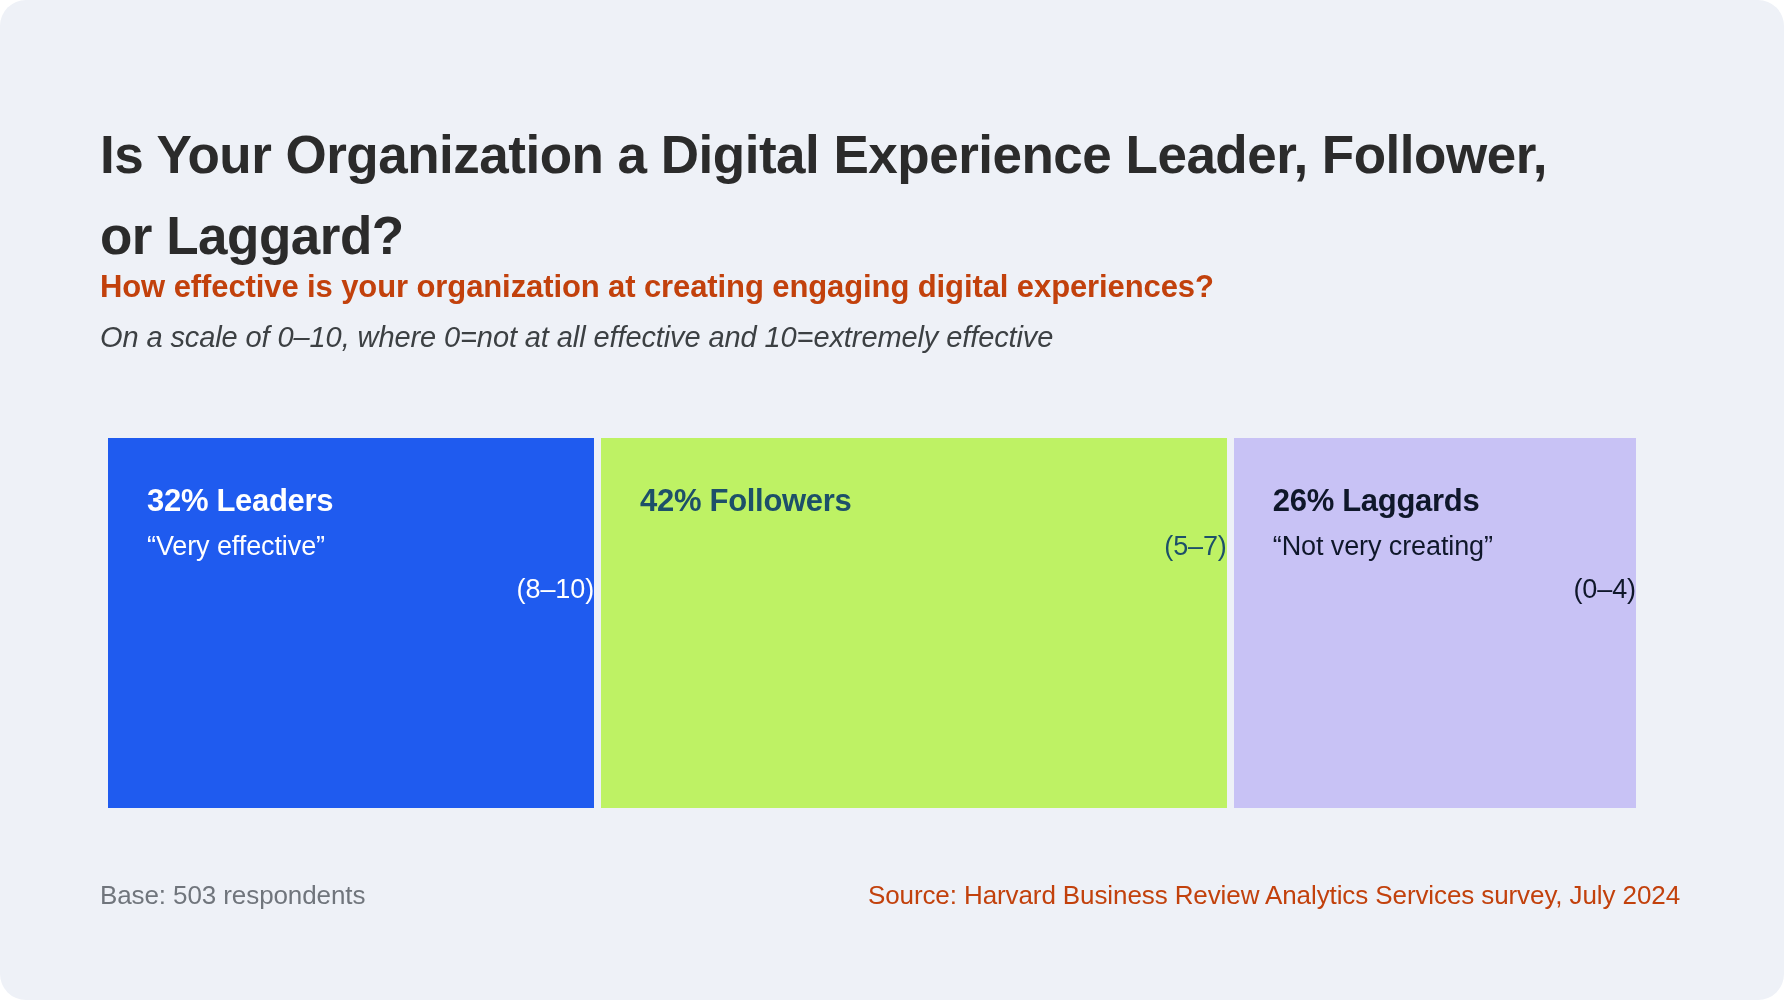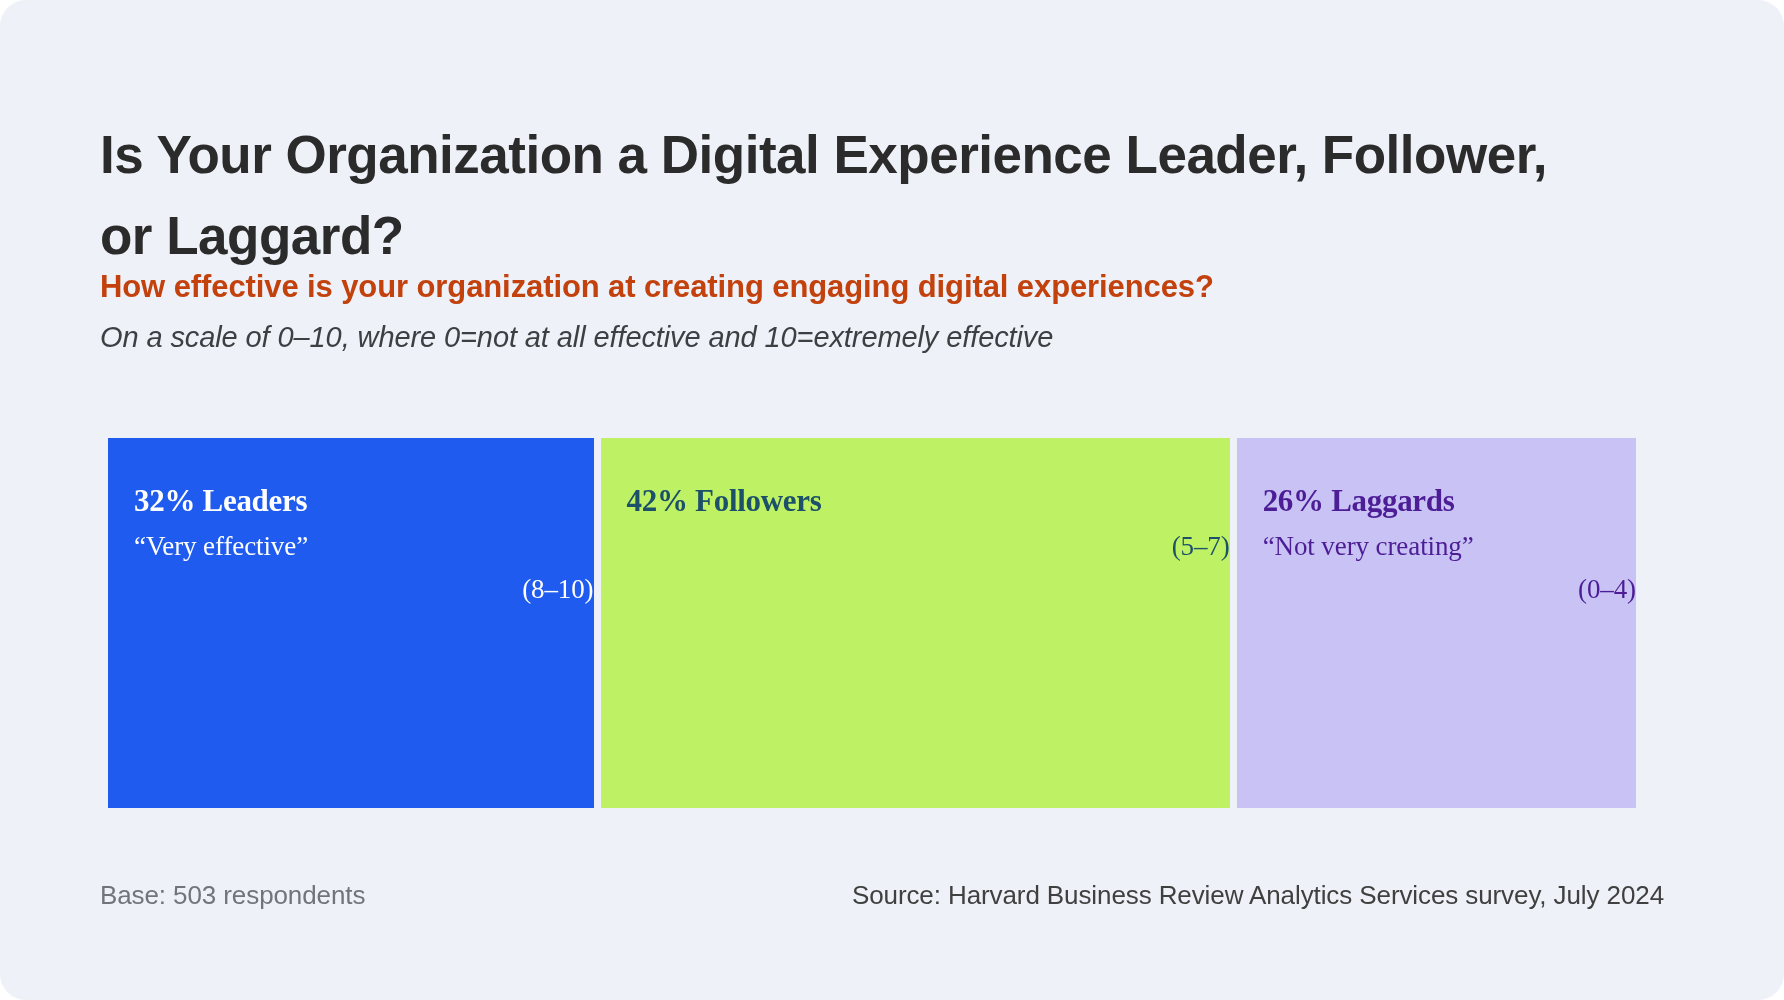--- a/index.html
+++ b/index.html
@@ -78,23 +78,22 @@
     top: 438px;
     width: 1528px;
     height: 370px;
     display: flex;
     gap: 7px;
   }
   .bar {
     position: relative;
     height: 100%;
     box-sizing: border-box;
-    padding: 43px 0 0 26px;
+    padding: 43px 0 0 39px;
     overflow: hidden;
-    font-family: Liberation Serif, serif;
   }
   .bar-label {
     font-size: 31px;
     line-height: 40px;
     font-weight: 700;
     letter-spacing: -0.3px;
     margin: 0 0 4px 0;
     white-space: nowrap;
   }
   .bar-quote {
@@ -125,25 +124,25 @@
     position: absolute;
     left: 0;
     top: 0;
     font-size: 26px;
     line-height: 40px;
     color: #70757c;
     letter-spacing: -0.1px;
   }
   .footer-source {
     position: absolute;
-    right: 20px;
+    right: 4px;
     top: 0;
     font-size: 26px;
     line-height: 40px;
-    color: #404040;
+    color: #c2410c;
     letter-spacing: -0.1px;
     white-space: nowrap;
   }
 </style>
 </head>
 <body>
 
 <div class="card" style="background: rgb(238, 241, 247);">
   <div class="inner">
 
@@ -159,21 +158,21 @@
         <div class="bar-label">32% Leaders</div>
         <div class="bar-quote">“Very effective”</div>
         <div class="bar-range">(8–10)</div>
       </div>
 
       <div class="bar" style="background: #bef264; color: rgb(29, 80, 105); flex: 0.42 0 0px;">
         <div class="bar-label">42% Followers</div>
         <div class="bar-range">(5–7)</div>
       </div>
 
-      <div class="bar" style="background: rgb(200, 194, 245); color: #4c1d95; flex: 0.26 0 0px;">
+      <div class="bar" style="background: rgb(200, 194, 245); color: #0f172a; flex: 0.26 0 0px;">
         <div class="bar-label">26% Laggards</div>
         <div class="bar-quote">“Not very creating”</div>
         <div class="bar-range">(0–4)</div>
       </div>
 
     </div>
 
     <div class="footer">
       <div class="footer-base">Base: 503 respondents</div>
       <div class="footer-source">Source: Harvard Business Review Analytics Services survey, July 2024</div>

